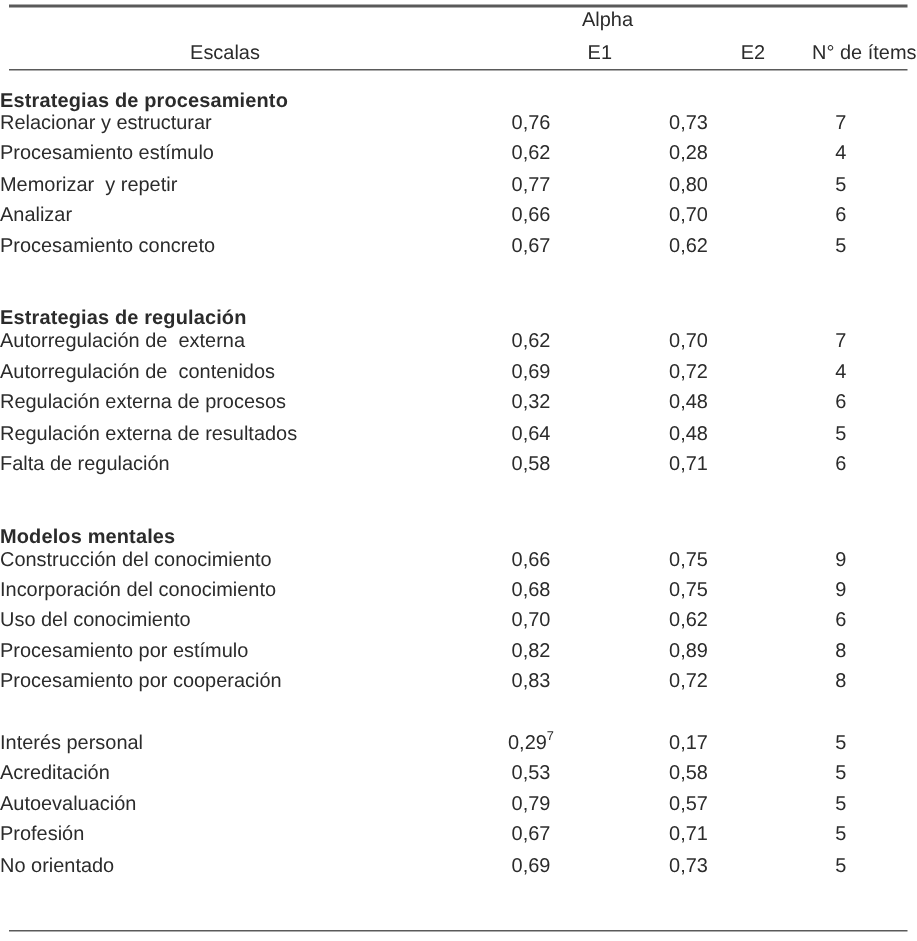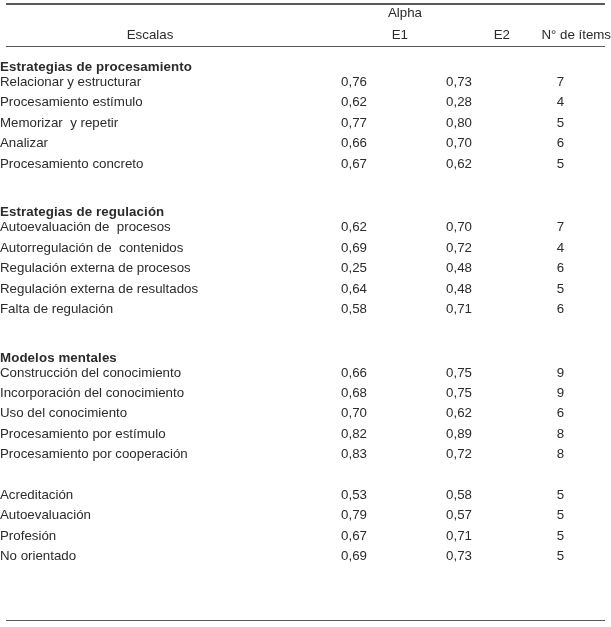--- a/index.html
+++ b/index.html
@@ -173,34 +173,34 @@
         <tr class="spacer-row">
           <td colspan="4"></td>
         </tr>
         <tr class="section-head">
           <td class="cell-scale b">Estrategias de regulación</td>
           <td class="cell-num"></td>
           <td class="cell-num"></td>
           <td class="cell-num"></td>
         </tr>
         <tr>
-          <td class="cell-scale">Autoevaluación de  procesos</td>
+          <td class="cell-scale">Autorregulación de  externa</td>
           <td class="cell-num">0,62</td>
           <td class="cell-num">0,70</td>
           <td class="cell-num">7</td>
         </tr>
         <tr>
           <td class="cell-scale">Autorregulación de  contenidos</td>
           <td class="cell-num b">0,69</td>
           <td class="cell-num b">0,72</td>
           <td class="cell-num">4</td>
         </tr>
         <tr>
           <td class="cell-scale">Regulación externa de procesos</td>
-          <td class="cell-num">0,25</td>
+          <td class="cell-num">0,32</td>
           <td class="cell-num">0,48</td>
           <td class="cell-num">6</td>
         </tr>
         <tr>
           <td class="cell-scale">Regulación externa de resultados</td>
           <td class="cell-num">0,64</td>
           <td class="cell-num">0,48</td>
           <td class="cell-num">5</td>
         </tr>
         <tr>
@@ -245,20 +245,26 @@
         <tr>
           <td class="cell-scale">Procesamiento por cooperación</td>
           <td class="cell-num b">0,83</td>
           <td class="cell-num b">0,72</td>
           <td class="cell-num">8</td>
         </tr>
         <tr class="spacer-row">
           <td colspan="4"></td>
         </tr>
         <tr>
+          <td class="cell-scale">Interés personal</td>
+          <td class="cell-num">0,29<sup class="fn">7</sup></td>
+          <td class="cell-num">0,17</td>
+          <td class="cell-num">5</td>
+        </tr>
+        <tr>
           <td class="cell-scale">Acreditación</td>
           <td class="cell-num">0,53</td>
           <td class="cell-num">0,58</td>
           <td class="cell-num">5</td>
         </tr>
         <tr>
           <td class="cell-scale">Autoevaluación</td>
           <td class="cell-num">0,79</td>
           <td class="cell-num">0,57</td>
           <td class="cell-num">5</td>

